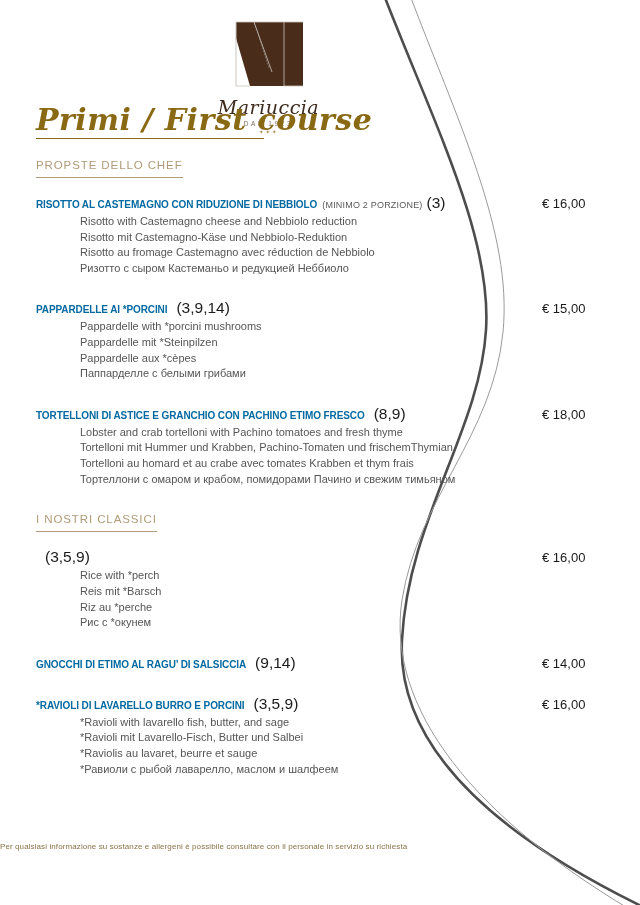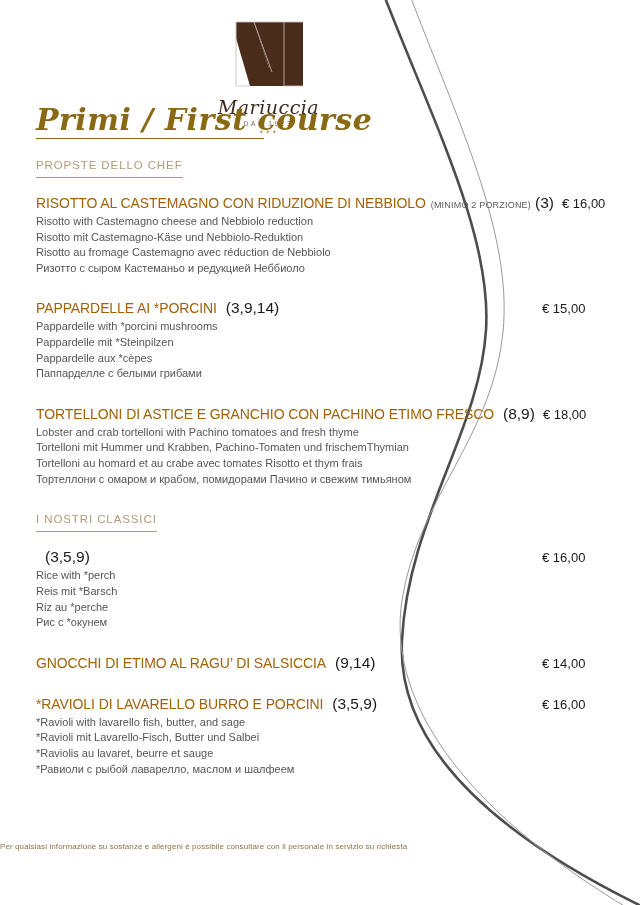--- a/index.html
+++ b/index.html
@@ -114,24 +114,25 @@
     align-items: baseline;
     justify-content: space-between;
   }
   .dish-headline {
     display: flex;
     align-items: baseline;
     flex-wrap: nowrap;
     padding-right: 8px;
   }
   .dish-name {
-    font-size: 14px;
-    color: #a16207;
+    font-size: 10px;
+    color: #0369a1;
     letter-spacing: -0.1px;
     white-space: nowrap;
+    font-weight: bold;
   }
   .dish-note {
     font-size: 9px;
     color: #5a5a5a;
     margin-left: 5px;
     letter-spacing: .2px;
     white-space: nowrap;
   }
   .dish-alg {
     font-size: 15.5px;
@@ -147,20 +148,21 @@
     min-width: 62px;
     text-align: left;
   }
   .dish-desc {
     margin-top: 2px;
   }
   .dish-desc div {
     font-size: 11px;
     line-height: 1.42;
     color: #555555;
+    margin-left: 44px;
   }
 
   
   .footer-note {
     position: absolute;
     top: 842px;
     left: 0;
     width: 640px;
     text-align: left;
     font-size: 8px;
@@ -246,21 +248,21 @@
         <div class="dish-headline">
           <span class="dish-name">TORTELLONI DI ASTICE E GRANCHIO CON PACHINO ETIMO FRESCO</span>
           <span class="dish-note"></span>
           <span class="dish-alg">(8,9)</span>
         </div>
         <div class="dish-price">€ 18,00</div>
       </div>
       <div class="dish-desc">
         <div>Lobster and crab tortelloni with Pachino tomatoes and fresh thyme</div>
         <div>Tortelloni mit Hummer und Krabben, Pachino-Tomaten und frischemThymian</div>
-        <div>Tortelloni au homard et au crabe avec tomates Risotto et thym frais</div>
+        <div>Tortelloni au homard et au crabe avec tomates Krabben et thym frais</div>
         <div>Тортеллони с омаром и крабом, помидорами Пачино и свежим тимьяном</div>
       </div>
     </div>
   </div>
 
   <div>
     <div class="section-head second">I NOSTRI CLASSICI</div>
 
     <div class="dish">
       <div class="dish-row">

